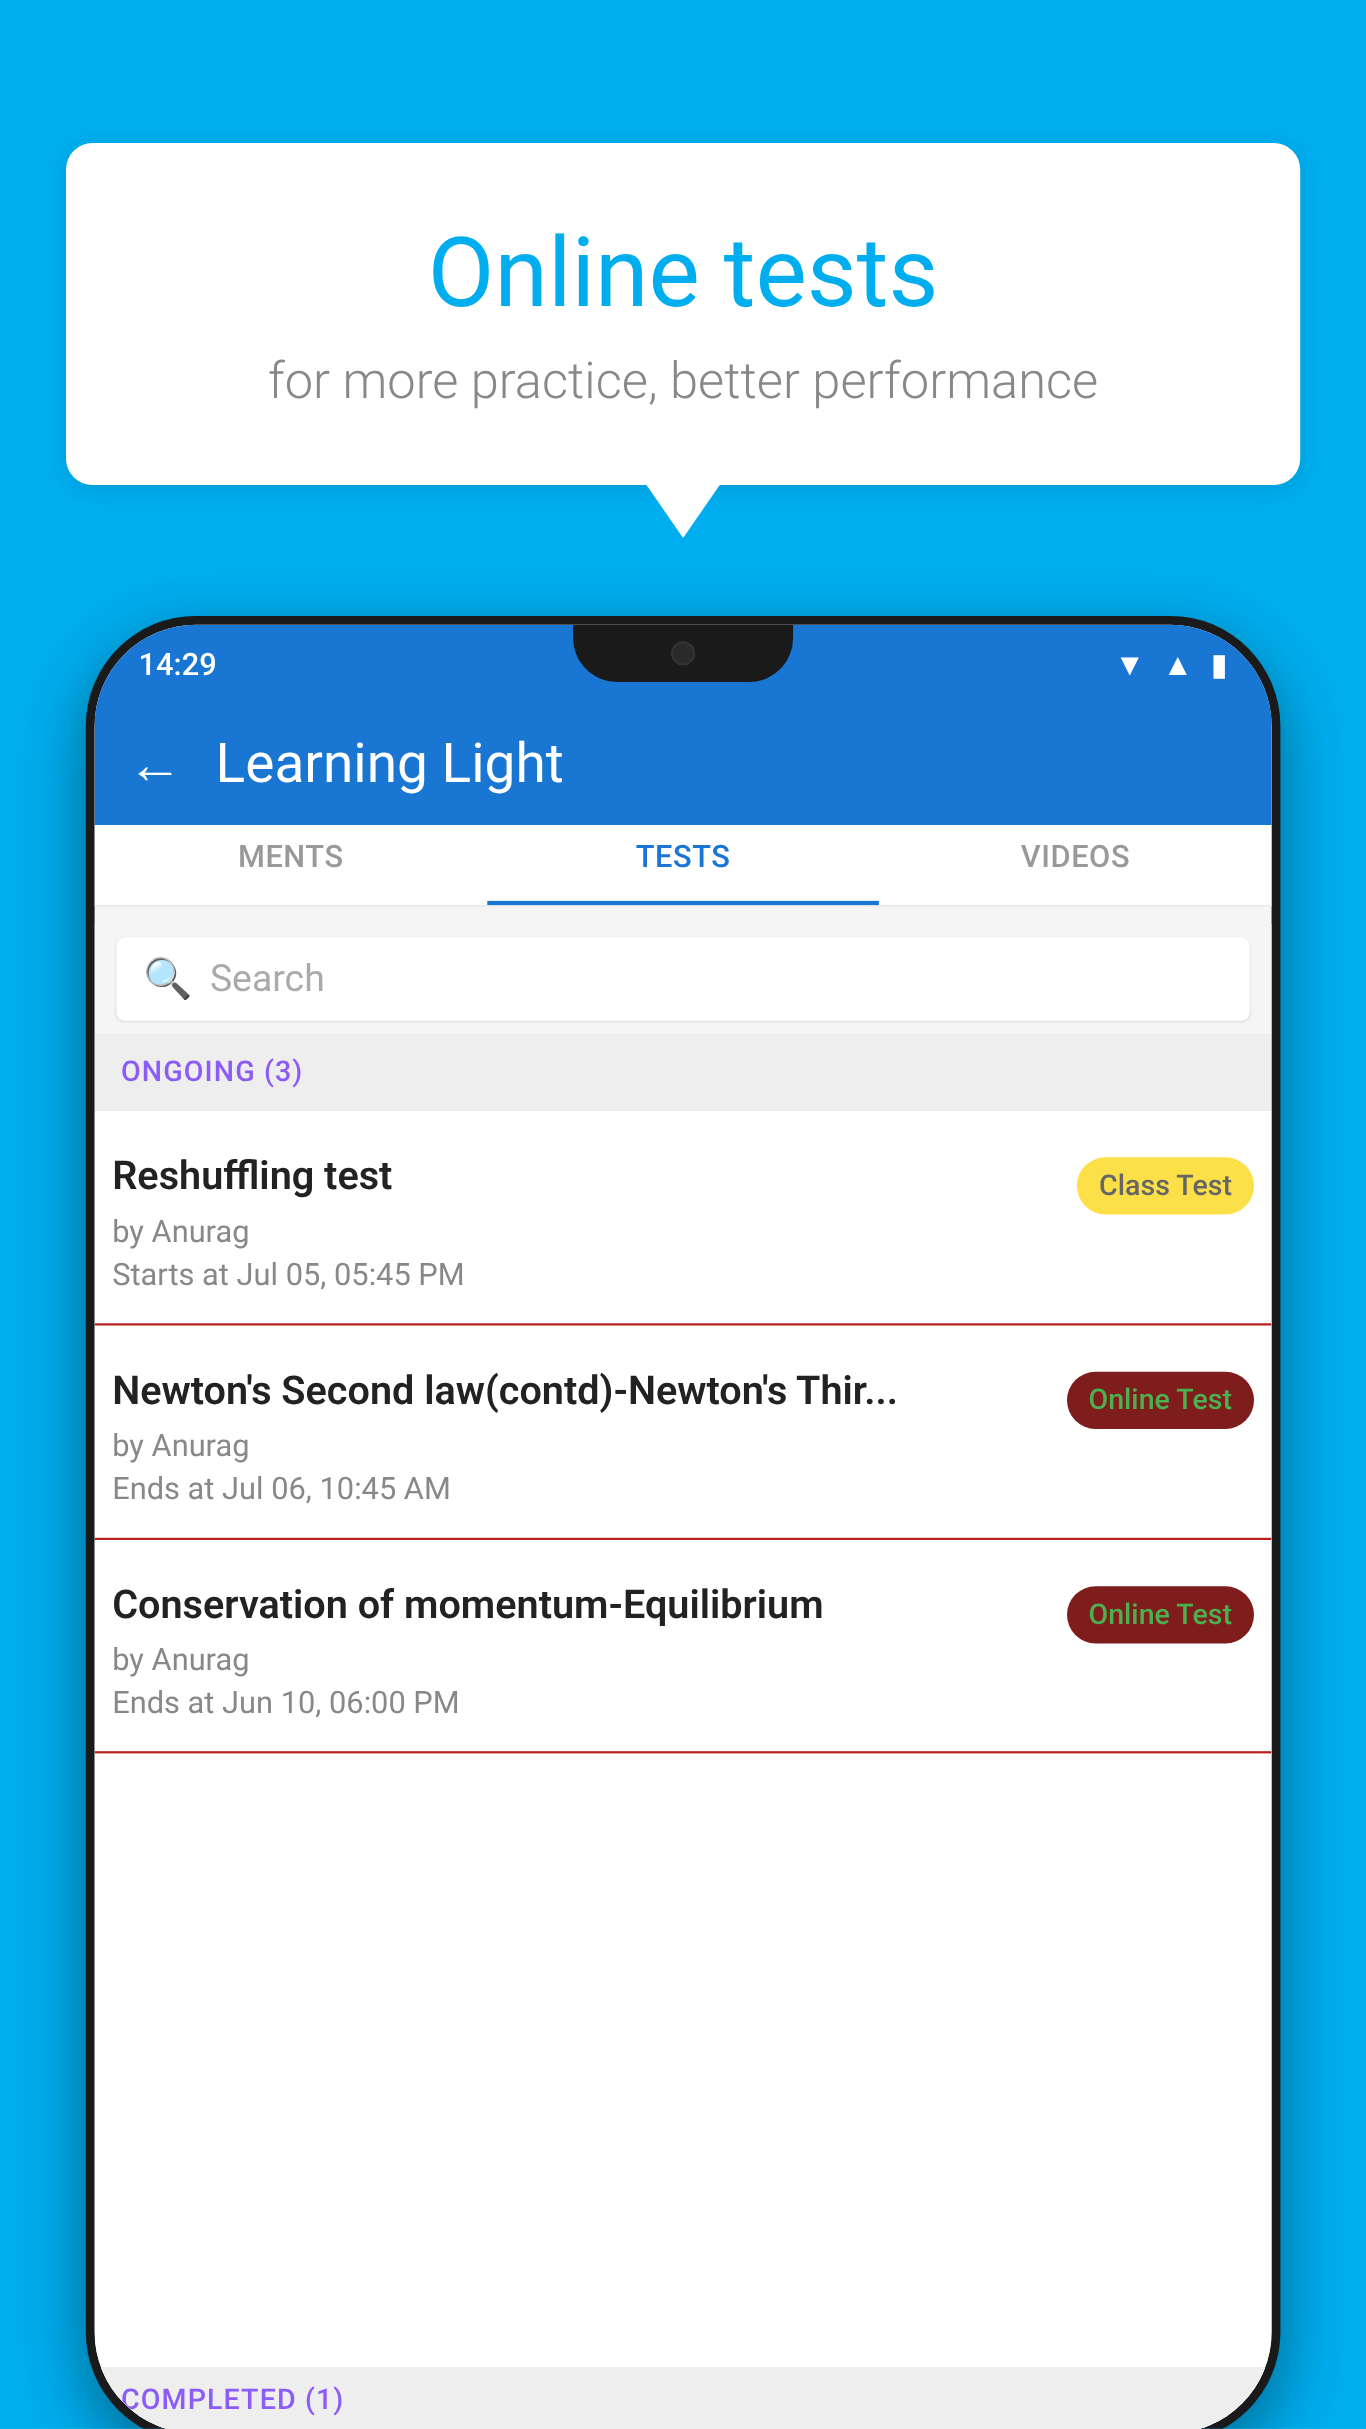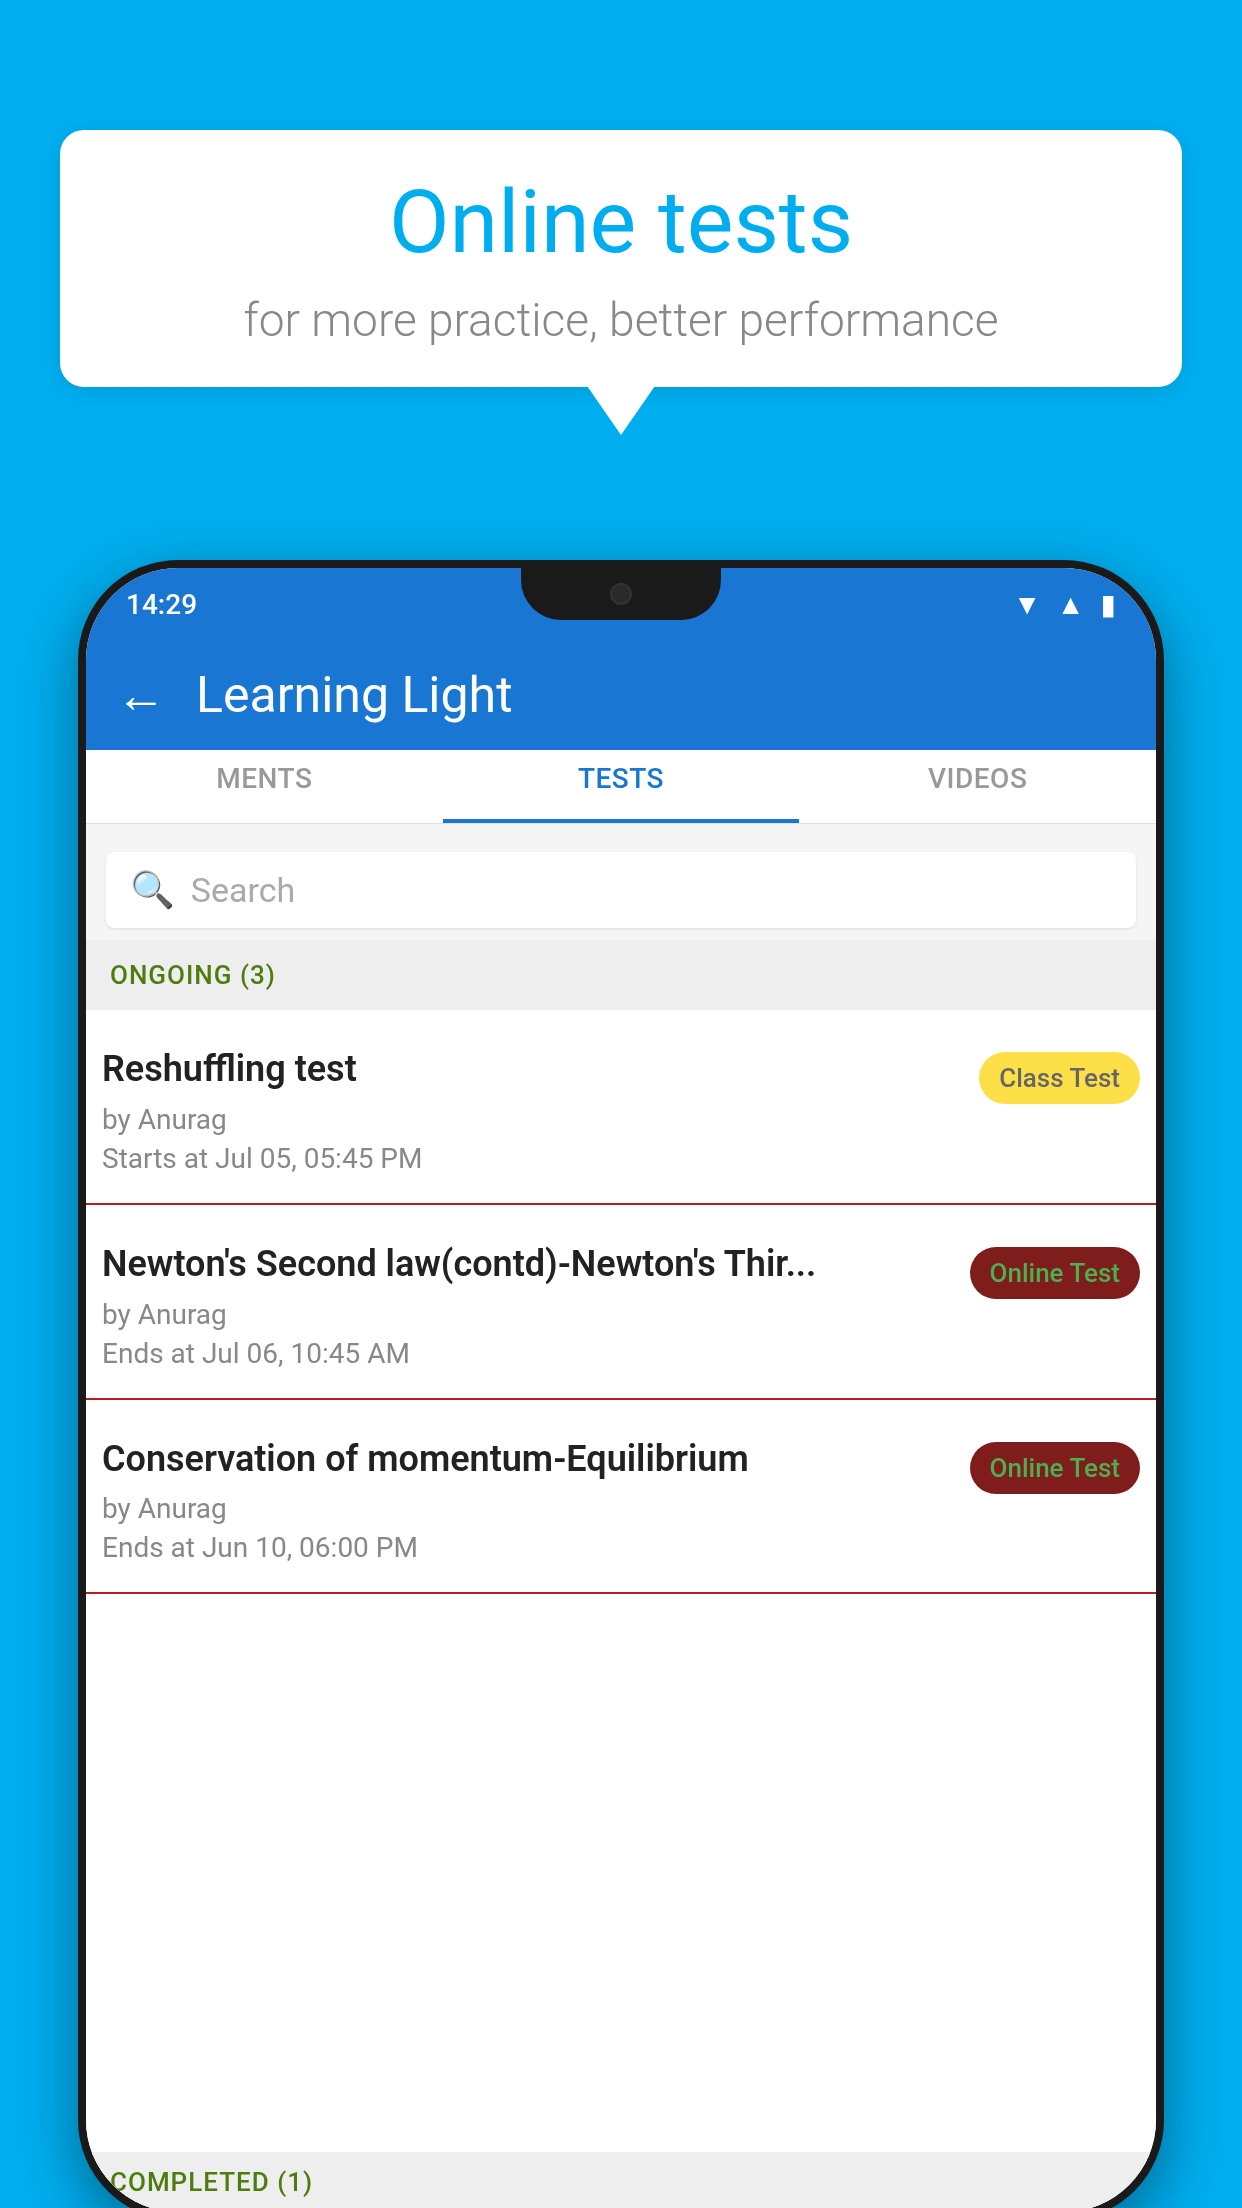--- a/index.html
+++ b/index.html
@@ -17,21 +17,21 @@
     .speech-bubble-container {
       position: absolute;
       top: 130px;
       left: 60px;
       right: 60px;
     }
 
     .speech-bubble {
       background: white;
       border-radius: 24px;
-      padding: 40px 80px;
+      padding: 67px 80px;
       text-align: center;
       box-shadow: 0 4px 20px rgba(0,0,0,0.1);
       position: relative;
     }
 
     .speech-bubble::after {
       content: '';
       position: absolute;
       bottom: -48px;
       left: 50%;
@@ -249,21 +249,21 @@
       right: 0;
       height: 70px;
       background: #eeeeee;
       display: flex;
       align-items: center;
       padding: 0 24px;
     }
 
     .section-label {
       font-size: 26px;
-      color: #4d7c0f;
+      color: #8b5cf6;
       font-weight: 500;
       letter-spacing: 1px;
     }
 
     
     .tests-list {
       position: absolute;
       top: 442px;
       left: 0;
       right: 0;

